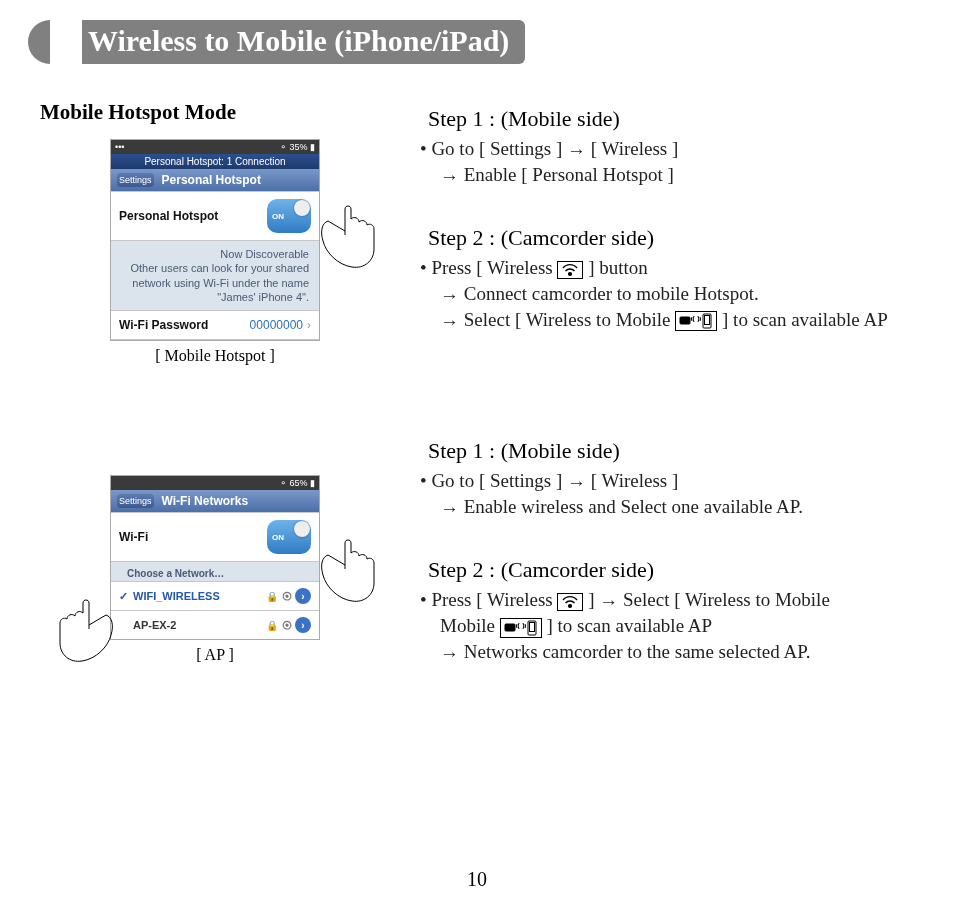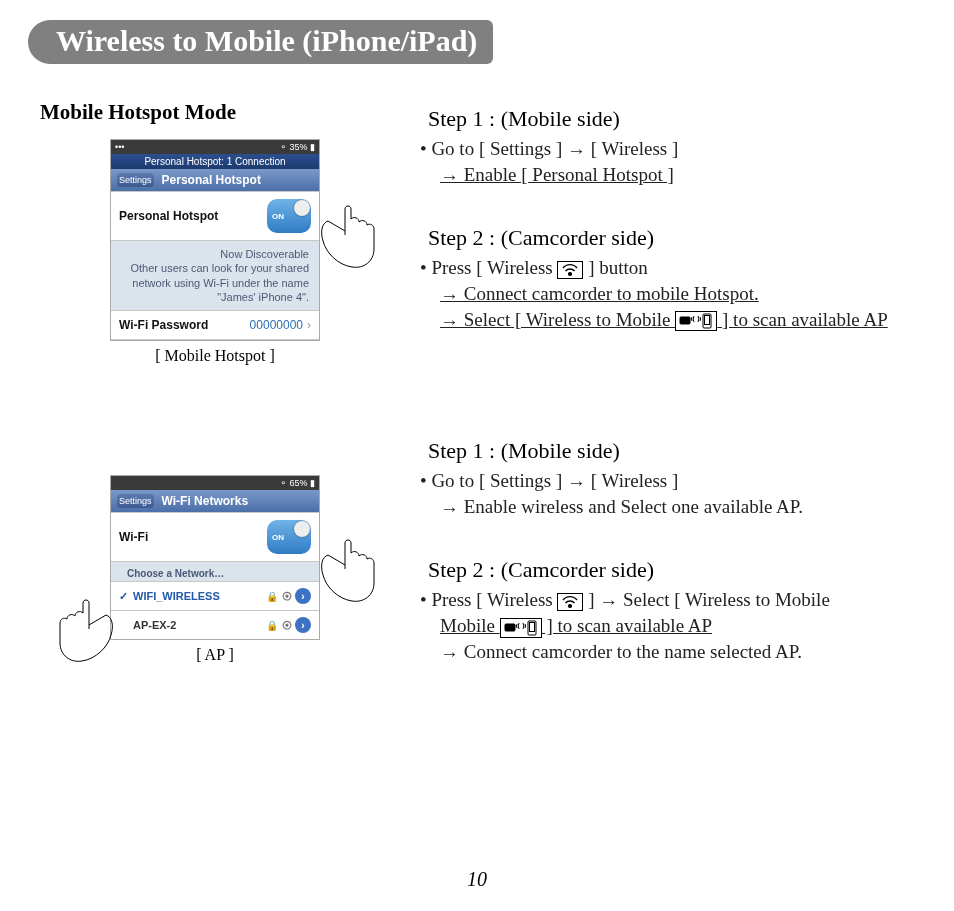--- a/index.html
+++ b/index.html
@@ -10,20 +10,21 @@
     height: 911px;
     background: #fff;
     font-family: Georgia, 'Times New Roman', serif;
     color: #000;
     position: relative;
   }
   .title-bar {
     margin: 20px 0 30px 28px;
     display: inline-flex;
     align-items: center;
+    gap: 32px;
   }
   .title-cap {
     width: 22px;
     height: 44px;
     background: #808080;
     border-radius: 22px 0 0 22px;
   }
   .title-body {
     background: #808080;
     color: #fff;
@@ -58,29 +59,28 @@
   .step-title {
     font-size: 22px;
     margin: 8px 0 4px 8px;
   }
   .step-body {
     font-size: 19px;
     line-height: 1.35;
     margin-bottom: 38px;
     color: #222;
   }
-  .step-body .indent { padding-left: 20px; display: block; text-decoration: underline; }
+  .step-body .indent { padding-left: 20px; display: block; }
   .step-body .indent2 { padding-left: 20px; display: block; text-align: justify; }
   .page-no {
     position: absolute;
     bottom: 20px;
     left: 0; right: 0;
     text-align: center;
     font-size: 20px;
-    font-style: italic;
   }
   
   .phone-wrap {
     position: relative;
     width: 270px;
     margin: 0 auto;
   }
   .phone {
     width: 210px;
     margin: 0 auto;
@@ -383,21 +383,21 @@
                 <rect x="1" y="4" width="10" height="7" rx="1" fill="#000"></rect>
                 <rect x="24" y="1" width="8" height="14" rx="1"></rect>
                 <rect x="25.5" y="2.5" width="5" height="9"></rect>
                 <path d="M13 8 A4 4 0 0 1 13 4"></path>
                 <path d="M15 9 A6 6 0 0 1 15 3"></path>
                 <path d="M21 4 A4 4 0 0 1 21 8"></path>
                 <path d="M19 3 A6 6 0 0 1 19 9"></path>
               </g>
             </svg></span><span> ] to scan available AP</span>
       </span>
-      <span class="indent2">→ Connect camcorder to the name selected AP.</span>
+      <span class="indent2">→ Networks camcorder to the same selected AP.</span>
     </div>
 
   </div>
 </div>
 
 <div class="page-no">10</div>
 
 
 
 

